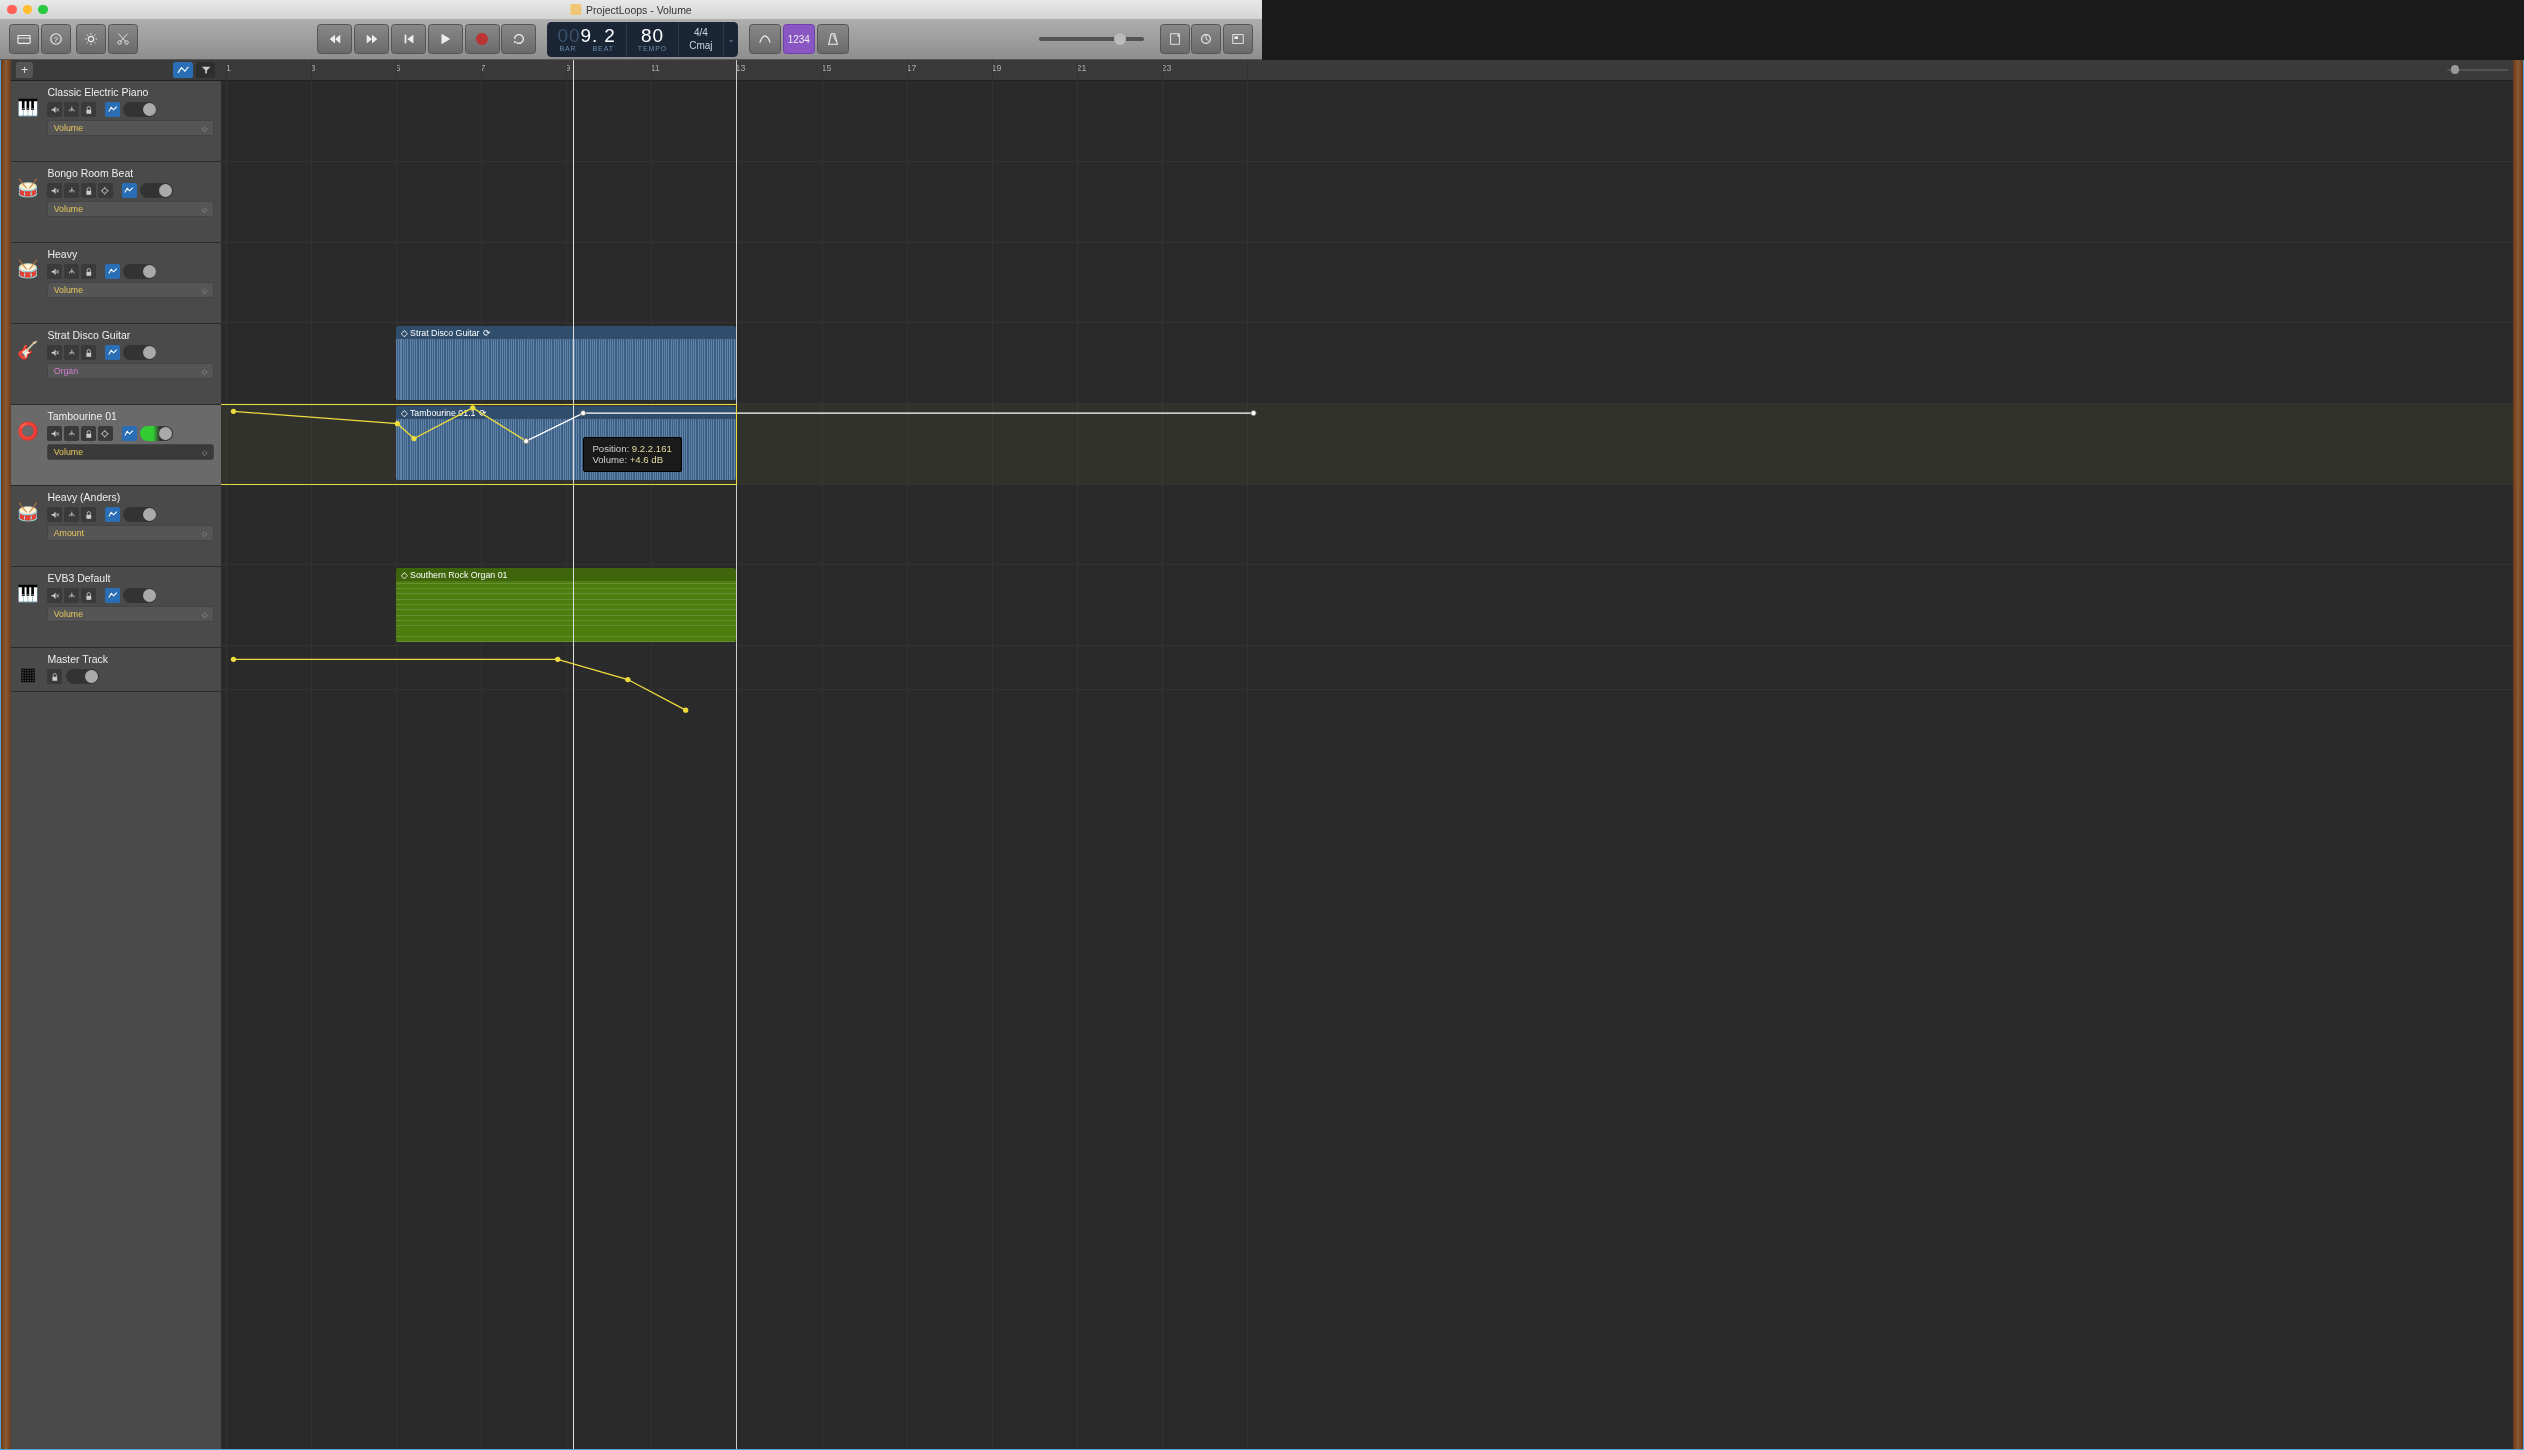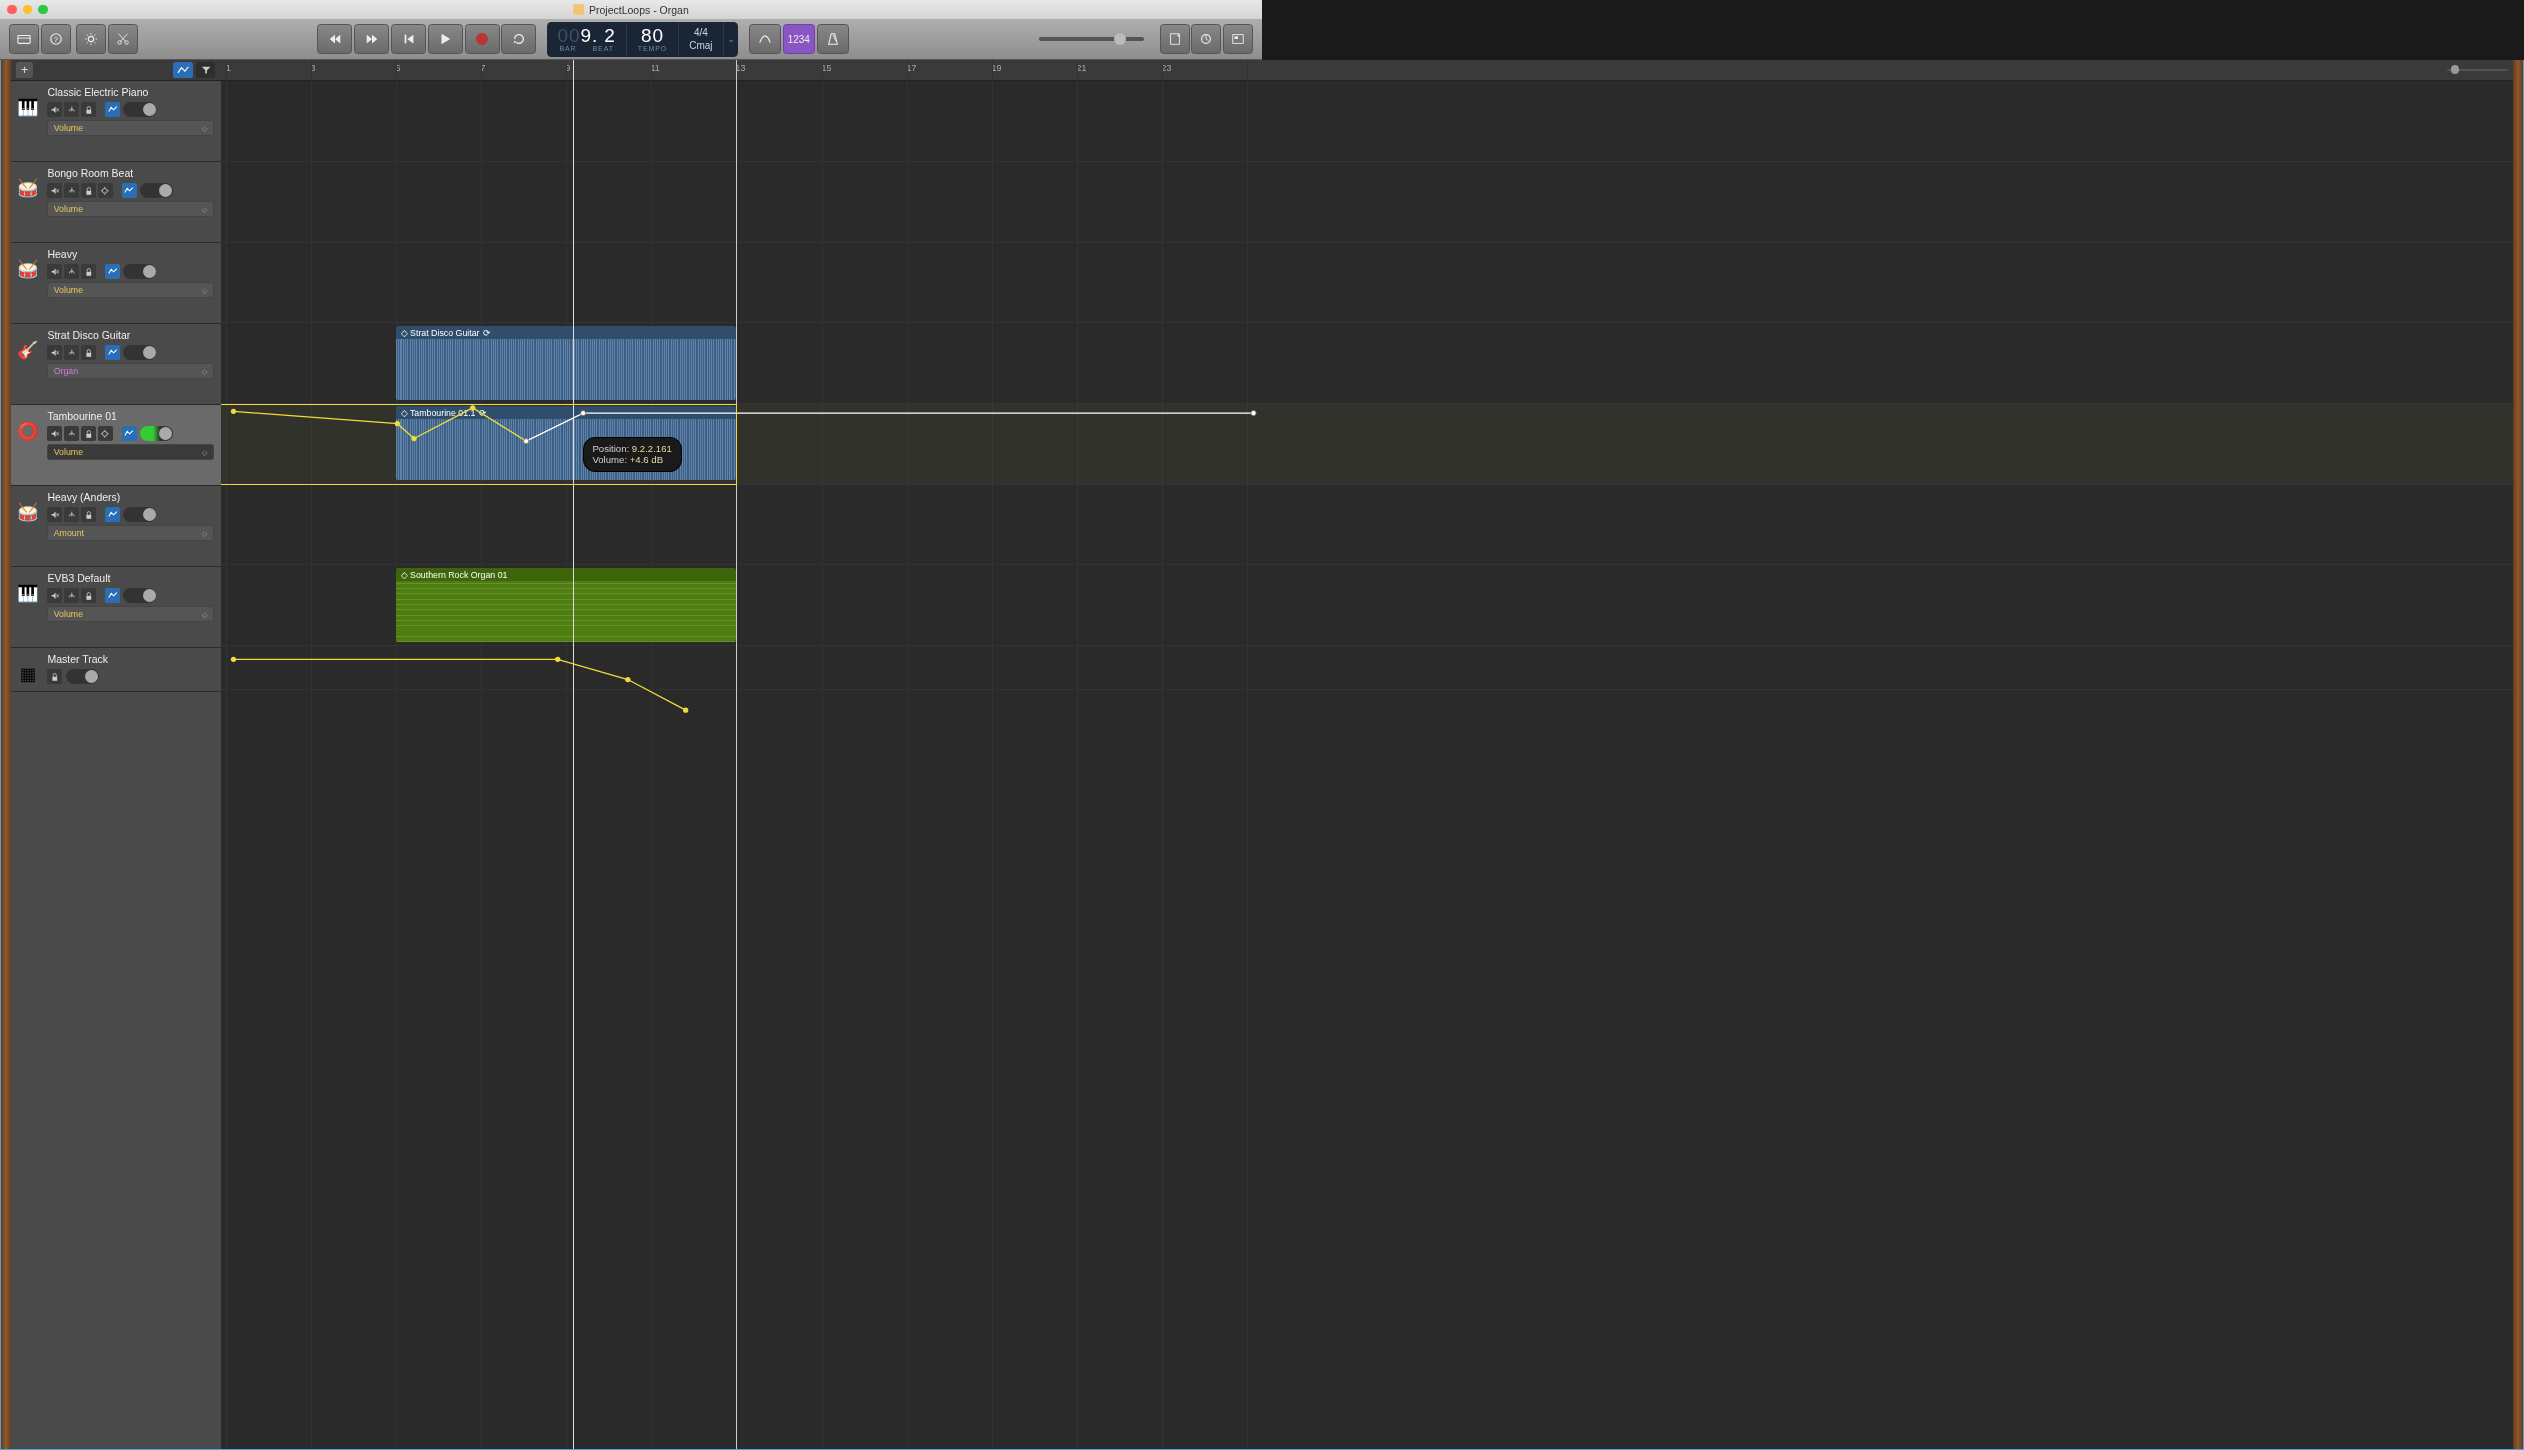--- a/index.html
+++ b/index.html
@@ -81,38 +81,38 @@
 .region.drum{background:#9e8434}
 .region.drum .wave{height:calc(100% - 13px);background:repeating-linear-gradient(90deg,#caa93f 0 0.9px,transparent 0.9px 2.6px);opacity:.85}
 .region.midi{background:#4d7c0f}
 .region.midi .wave{height:calc(100% - 13px);background:repeating-linear-gradient(0deg,rgba(255,255,255,.15) 0 0.9px,transparent 0.9px 5.3px)}
 .sel-frame{position:absolute;border:1.8px solid #eedc3c;z-index:25;pointer-events:none}
 .autoline{position:absolute;top:0;left:0;overflow:visible;z-index:22}
 .autoline polyline{fill:none;stroke:#eedc3c;stroke-width:1.5}
 .autoline .white{stroke:#fff}
 .autoline circle{fill:#eedc3c;r:3}
 .autoline circle.w{fill:#fff;stroke:#666}
-.tooltip{position:absolute;background:#1a1a1a;border:0.9px solid #000;border-radius:12px;padding:5.3px 8.8px;font-size:9.6px;color:#cfcfcf;z-index:30;white-space:nowrap}
+.tooltip{position:absolute;background:#1a1a1a;border:0.9px solid #000;border-radius:2px;padding:5.3px 8.8px;font-size:9.6px;color:#cfcfcf;z-index:30;white-space:nowrap}
 .tooltip .v{color:#e6dca0}
 .zoom{position:absolute;right:5.3px;top:3.5px;height:12.3px;width:61px}
 .zoom .bar{height:2.6px;background:#555;border-radius:1.8px;position:absolute;top:5.3px;left:0;right:0}
 .zoom .zn{width:8.8px;height:8.8px;border-radius:50%;background:#999;position:absolute;top:1.8px;left:3.5px}
 </style>
 </head>
 <body>
 
 <div class="titlebar">
   <div class="traffic">
     <div class="dot r"></div>
     <div class="dot y"></div>
     <div class="dot g"></div>
   </div>
   <div class="titlewrap">
     <div class="titleicon"></div>
-    <span>ProjectLoops - Organ</span>
+    <span>ProjectLoops - Volume</span>
   </div>
 </div>
 
 <div class="toolbar">
   <div class="btn-grp">
     <div class="tbbtn">
         <svg viewBox="0 0 16 16">
           <rect x="1" y="4" width="14" height="9" rx="1" fill="none" stroke="#eee" stroke-width="1.3"></rect>
           <line x1="1" y1="7" x2="15" y2="7" stroke="#eee"></line>
         </svg>

